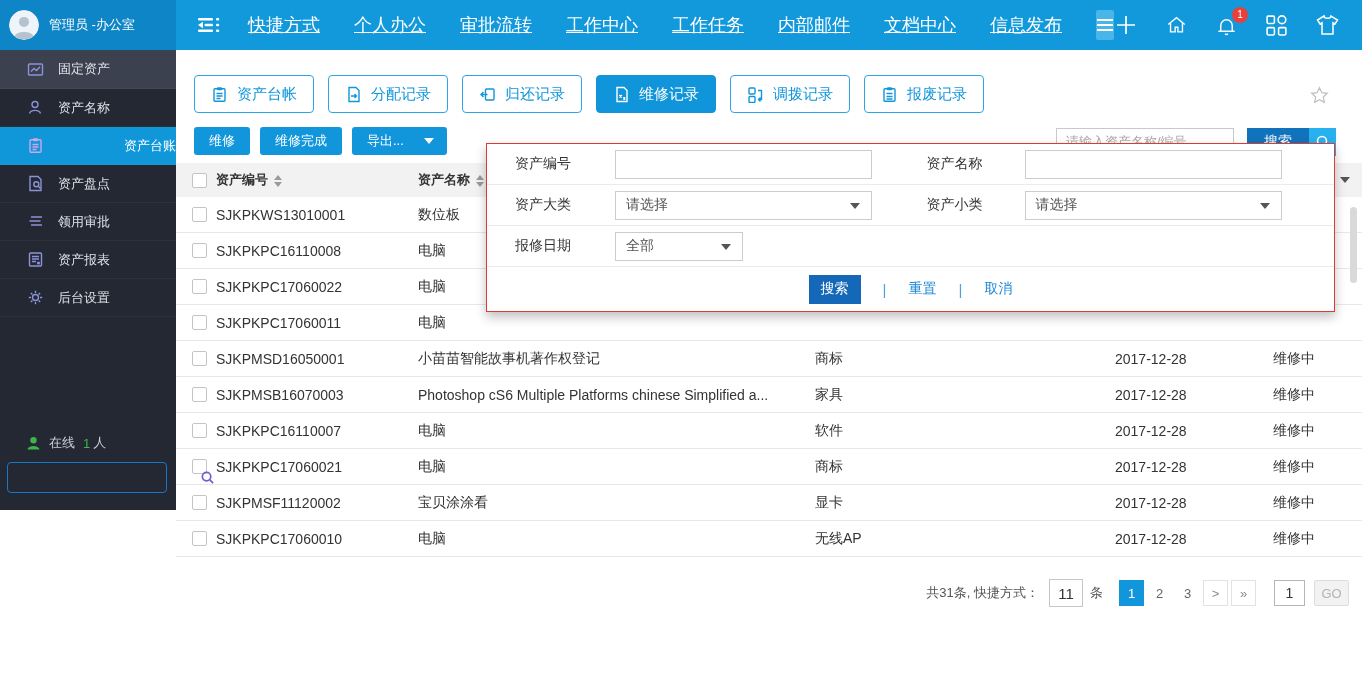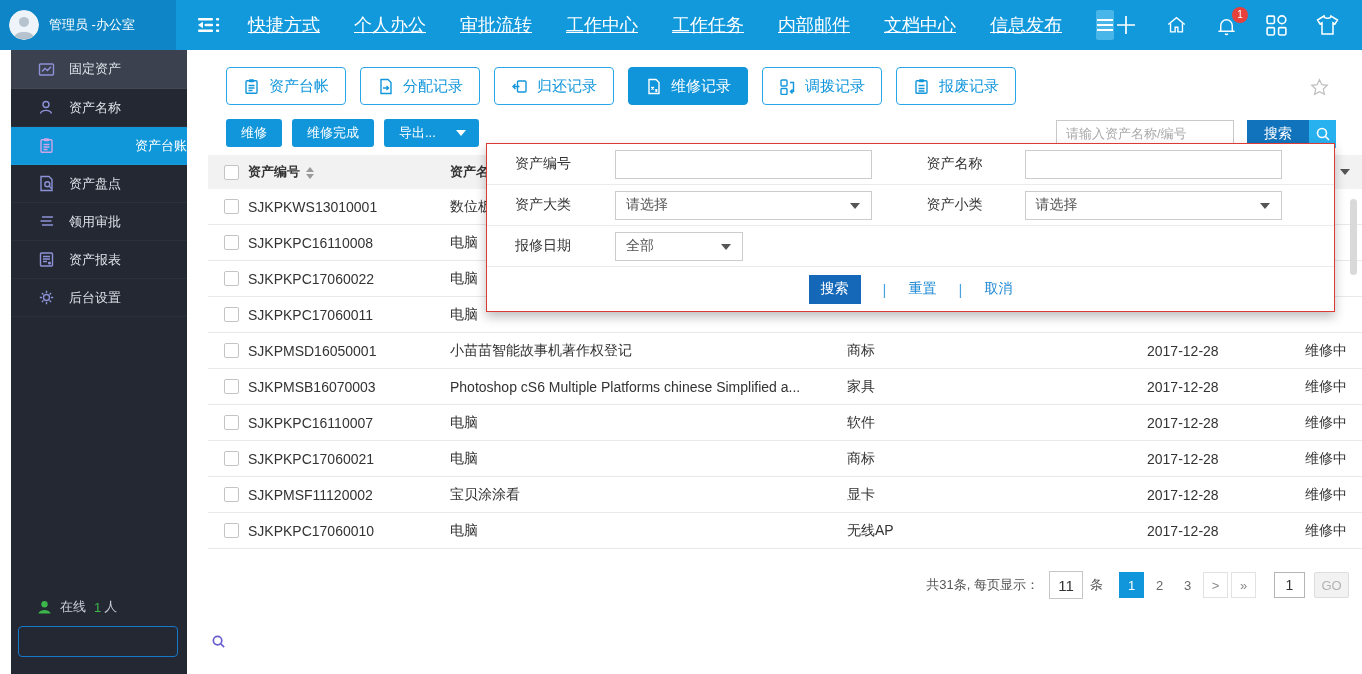--- a/index.html
+++ b/index.html
@@ -14,34 +14,34 @@
   .user-name { color:#fff; font-size:13px; white-space:nowrap; }
   .collapse-btn { margin-left:20px; display:flex; align-items:center; cursor:pointer; }
   .top-nav { display:flex; gap:34px; margin-left:26px; }
   .top-nav .nav-item { color:#fff; font-size:18px; white-space:nowrap; cursor:pointer;text-decoration:underline; }
   .apps-btn { margin-left:34px; width:30px; height:30px; background:#48b6e9; border-radius:2px; display:flex; align-items:center; justify-content:center; cursor:pointer; }
   .top-right { margin-left:auto; display:flex; align-items:center; gap:27px; margin-right:22px; }
   .top-icon { position:relative; display:flex; align-items:center; cursor:pointer; }
   .badge { position:absolute; top:-7px; right:-10px; min-width:16px; height:16px; border-radius:8px; background:#e8413c; color:#fff; font-size:10px; display:flex; align-items:center; justify-content:center; padding:0 4px; }
 
   
-  .sidebar { position:absolute; left:0; top:50px; width:176px; height:624px; background:#232833; z-index:15;margin-left:11px; }
+  .sidebar { position:absolute; left:0; top:50px; width:176px; height:460px; background:#232833; z-index:15; }
   .side-item { height:38px; display:flex; align-items:center; padding-left:27px; gap:14px; color:#dde1e8; font-size:13px; cursor:pointer; border-bottom:1px solid rgba(255,255,255,0.04); }
   .side-item .s-icon { color:#8d92d8; display:flex; }
   .side-item.first { background:#3b414e; height:39px; }
   .side-item.active { background:#0f97da; color:#fff;justify-content:space-between; }
   .side-item.active .s-icon { color:#cfa6e8; }
   .online-row { position:absolute; left:26px; bottom:58px; display:flex; align-items:center; gap:8px; font-size:13px; color:#c9ced8; }
   .online-count { color:#3cb54a; }
   .side-search { position:absolute; left:7px; bottom:17px; width:160px; height:31px; border:1px solid #1777c8; border-radius:4px; display:flex; align-items:center; }
   .side-search input { flex:1; height:100%; background:transparent; border:none; outline:none; color:#dfe3ea; padding:0 8px; font-size:13px; }
   .side-search .s-mag { color:#6a5fd0; margin-right:8px; display:flex; }
 
   
-  .main { position:absolute; left:176px; top:58px; width:1186px; height:444px; background:#fff;padding-left:32px; }
+  .main { position:absolute; left:176px; top:66px; width:1186px; height:444px; background:#fff; }
 
   .tabs-row { height:53px; position:relative; display:flex; align-items:flex-start; padding:9px 0 0 18px; gap:14px; }
   .tab { height:38px; border:1px solid #2ba7e8; border-radius:4px; background:#fff; color:#1296db; display:flex; align-items:center; gap:9px; padding:0 16px; font-size:15px; cursor:pointer; white-space:nowrap; }
   .tab .t-icon { display:flex; }
   .tab.active { background:#1095da; border-color:#1095da; color:#fff; }
   .fav-star { position:absolute; right:33px; top:20px; color:#bfbfbf; display:flex; cursor:pointer; }
 
   .toolbar { height:44px; display:flex; align-items:center; padding-left:18px; position:relative; }
   .btn { height:28px; background:#1296db; color:#fff; border:none; border-radius:3px; font-size:13px; padding:0 15px; margin-right:10px; cursor:pointer; display:flex; align-items:center; font-family:inherit; }
   .btn.export { padding-right:13px; gap:20px; }
@@ -468,21 +468,21 @@
       <div>SJKPKPC17060010</div>
       <div class="cell-name">电脑</div>
       <div>无线AP</div>
       <div>2017-12-28</div>
       <div>维修中</div>
     </div>
 
     <span class="scroll-thumb"></span>
 
     <div class="pagination">
-      <span class="pg-text">共31条, 每页显示：</span>
+      <span class="pg-text">共31条, 快捷方式：</span>
       <span class="size-box">11</span>
       <span class="pg-unit">条</span>
       <span class="pg-btn active">1</span>
       <span class="pg-btn">2</span>
       <span class="pg-btn">3</span>
       <span class="pg-btn boxed">&gt;</span>
       <span class="pg-btn boxed">»</span>
       <input class="jump-input" type="text" value="1" style="">
       <span class="go-btn">GO</span>
     </div>

